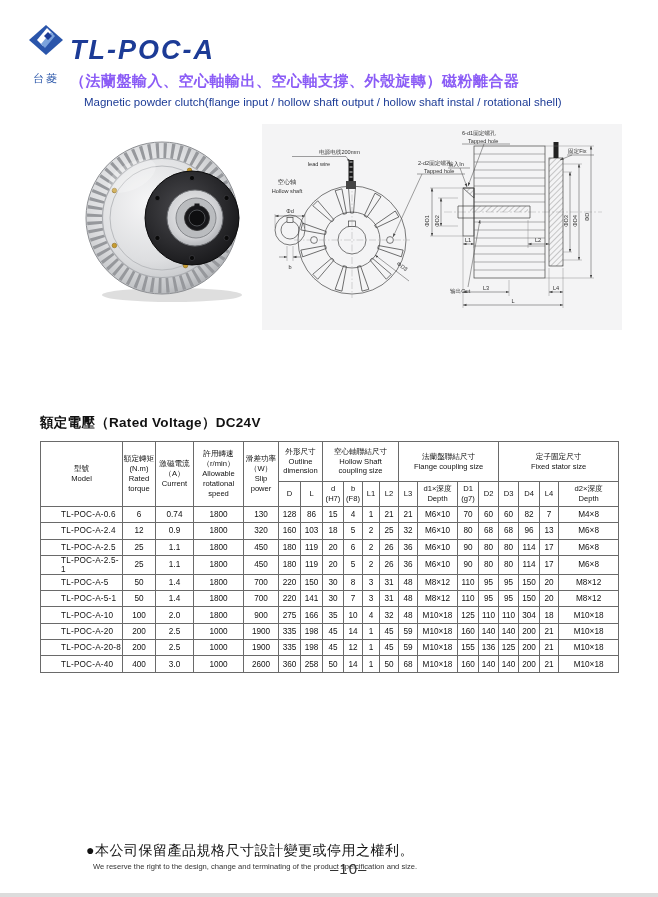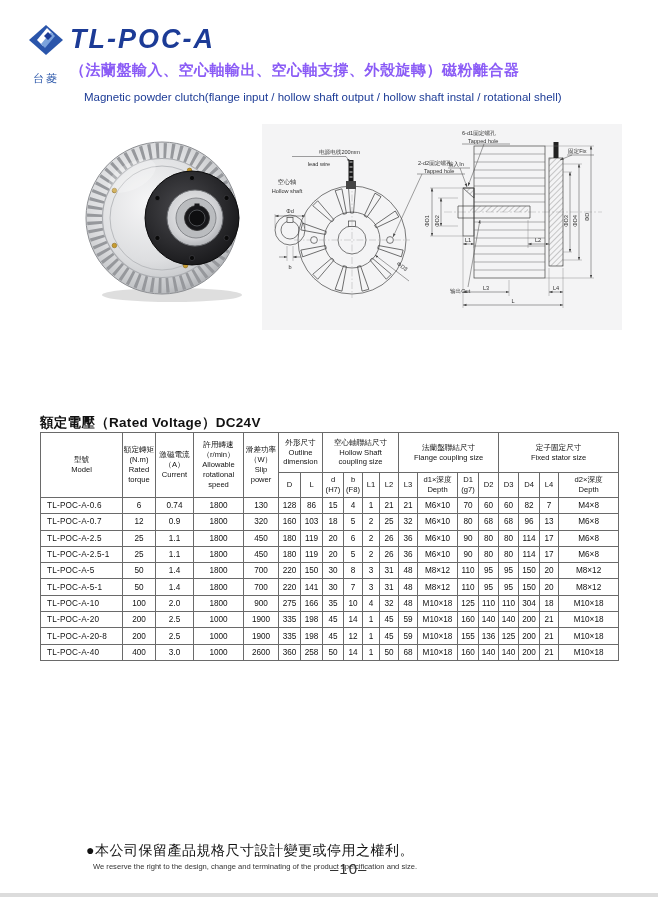--- a/index.html
+++ b/index.html
@@ -5,41 +5,41 @@
   * { box-sizing: border-box; margin: 0; padding: 0; }
   html,body { background:#e9e9e9; }
   .page {
     position: relative; width: 658px; height: 897px; margin: 0 auto;
     background: #ffffff; overflow: hidden;
     font-family: "Liberation Sans", sans-serif; color:#222;
   }
   
   .logo-wrap { position:absolute; left:26px; top:24px; width:40px; text-align:center; }
   .brand-name { margin-top:11px; color:#2b57aa; font-size:11px; letter-spacing:2px; }
-  .title-block { position:absolute; left:70px; top:25px; }
+  .title-block { position:absolute; left:70px; top:36px; }
   .series-title { font-size:27px; font-style:italic; font-weight:bold; color:#1c3b96; letter-spacing:2px; line-height:1.1; }
   .sub-zh { font-size:15px; font-weight:bold; color:#8b5cf6; margin-top:6px; letter-spacing:0.5px; }
-  .sub-en { font-size:11.5px; color:#1c3b96; margin-top:11px; padding-left:14px; }
+  .sub-en { font-size:11.5px; color:#1c3b96; margin-top:5px; padding-left:14px; }
   
   .photo { position:absolute; left:80px; top:132px; }
   .drawing { position:absolute; left:262px; top:124px; width:360px; height:206px; background:#f4f4f5; }
   .drawing svg { display:block; }
   
   .spec { position:absolute; left:40px; top:414px; width:578px; }
-  .spec-title { font-size:13.5px; font-weight:bold; color:#111; letter-spacing:0.3px; }
+  .spec-title { font-size:13.5px; font-weight:bold; color:#111; margin-bottom:9px; letter-spacing:0.3px; }
   table.spec-table { width:578px; border-collapse:collapse; table-layout:fixed; }
   .spec-table th, .spec-table td { border:1px solid #6a6a6a; text-align:center; vertical-align:middle; }
   .spec-table thead th {
     font-weight:normal; font-size:7.6px; line-height:1.3; color:#111;
     white-space:pre-line; padding:1px 0;
   }
   .spec-table thead tr.group-row th { height:40px; }
   .spec-table thead tr.sub-row th { height:25px; }
   .spec-table tbody td { font-size:8.2px; height:16.3px; color:#111; padding:0 1px; }
-  .spec-table tbody td.model-cell { text-align:left; padding-left:6px; letter-spacing:0.2px; }
+  .spec-table tbody td.model-cell { text-align:left; padding-left:20px; letter-spacing:0.2px; }
   
   .footnote { position:absolute; left:86px; top:842px; }
   .footnote .zh { font-size:14px; color:#111; letter-spacing:0.5px; }
   .footnote .en { font-size:7.6px; color:#333; margin-top:2px; padding-left:7px; }
   .page-number { position:absolute; left:330px; top:852px; font-size:15px; color:#333; letter-spacing:1px;margin-top:8px; }
   .bottom-bar { position:absolute; left:0; bottom:0; width:100%; height:4px; background:#dcdcdc; }
   
   .dwg-lbl { font-size:6.2px; fill:#333; font-family:"Liberation Sans",sans-serif; }
   .dwg-lbl-s { font-size:5.6px; fill:#333; font-family:"Liberation Sans",sans-serif; }
 </style>
@@ -363,21 +363,21 @@
             <td>21</td>
             <td>M6×10</td>
             <td>70</td>
             <td>60</td>
             <td>60</td>
             <td>82</td>
             <td>7</td>
             <td>M4×8</td>
           </tr>
           <tr>
-            <td class="model-cell">TL-POC-A-0.7</td>
+            <td class="model-cell">TL-POC-A-2.4</td>
             <td>12</td>
             <td>0.9</td>
             <td>1800</td>
             <td>320</td>
             <td>160</td>
             <td>103</td>
             <td>18</td>
             <td>5</td>
             <td>2</td>
             <td>25</td>

